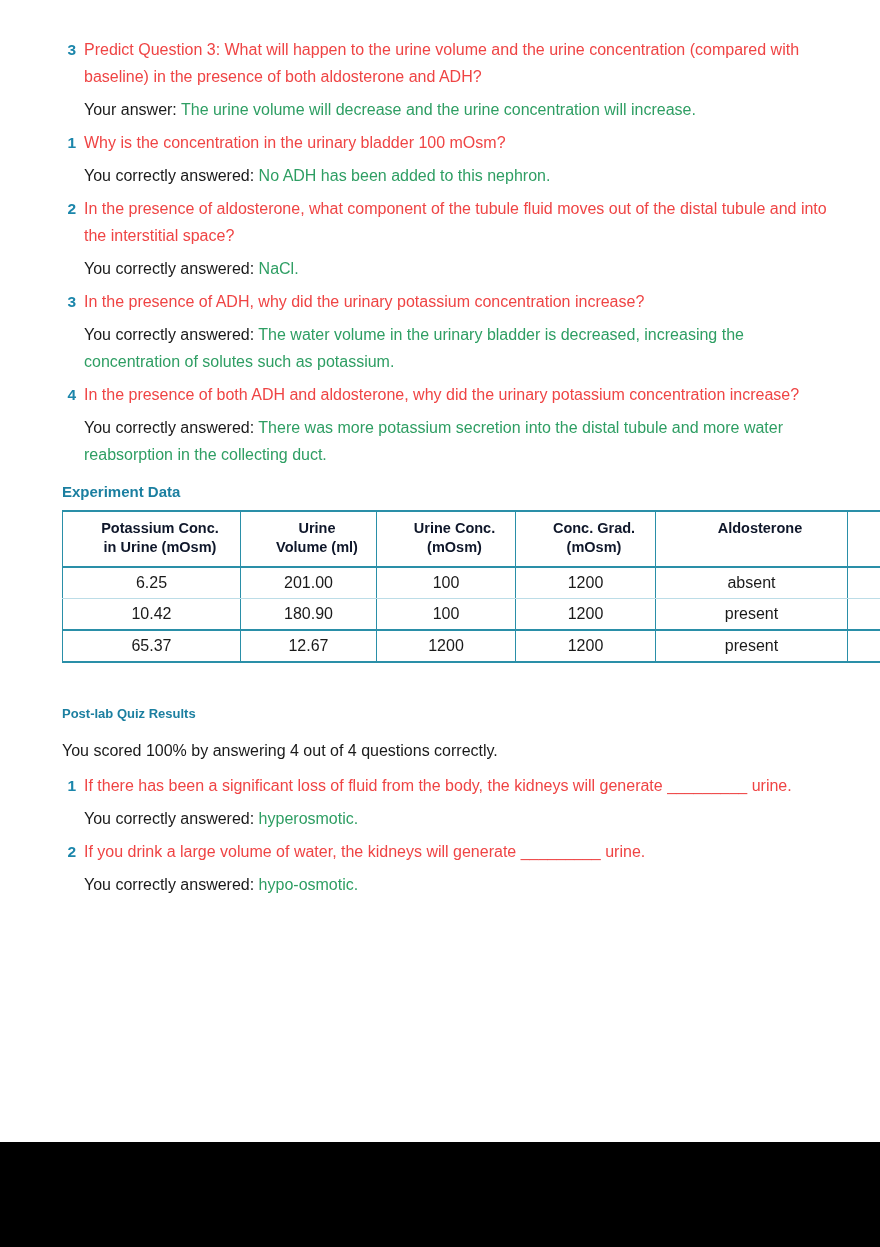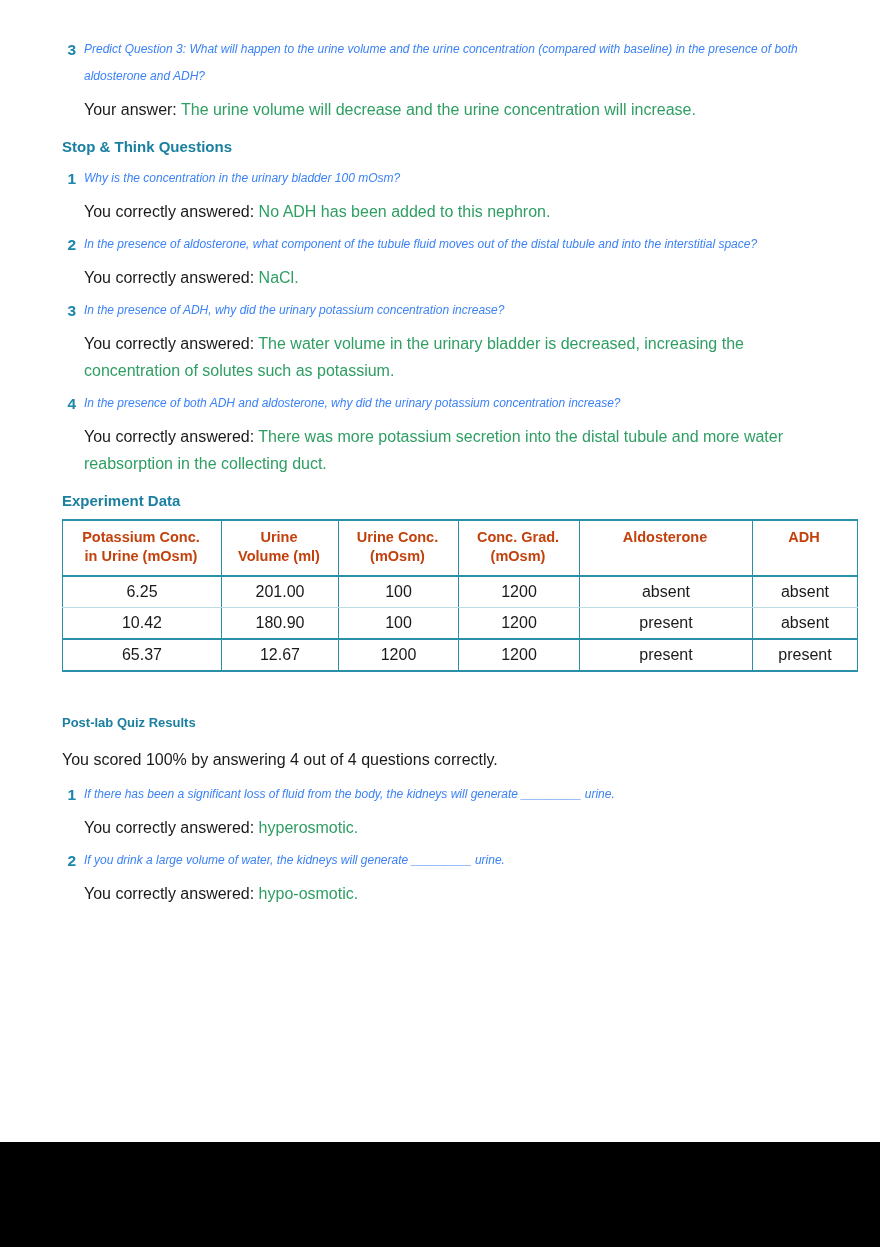--- a/index.html
+++ b/index.html
@@ -43,24 +43,23 @@
     left: 0;
     top: 0;
     width: 14px;
     text-align: right;
     color: #1b86ab;
     font-weight: bold;
     font-size: 15.5px;
     line-height: 27px;
   }
   .qtext {
-    font-size: 12px;
-    line-height: 27px;
-    color: #3b82f6;
-    font-style: italic;
+    font-size: 16px;
+    line-height: 27px;
+    color: #ef4444;
   }
   .answer {
     font-size: 16px;
     line-height: 27px;
     color: #1a1a1a;
     margin-top: 6px;
     margin-bottom: 4px;
   }
   .answer .val {
     color: #2e9e63;
@@ -101,25 +100,25 @@
     margin-top: 2px;
   }
   .data-table th,
   .data-table td {
     border-left: 1px solid #2a8fa8;
     border-right: 1px solid #2a8fa8;
     text-align: center;
     background: #ffffff;
   }
   .data-table thead th {
-    color: #c2410c;
+    color: #0f172a;
     font-weight: bold;
     font-size: 14.5px;
     line-height: 19px;
-    padding: 7px 3px 9px 1px;
+    padding: 7px 3px 9px 20px;
     border-top: 2px solid #2a8fa8;
     border-bottom: 2px solid #2a8fa8;
     vertical-align: top;
   }
   .data-table tbody td {
     color: #1a1a1a;
     font-size: 16px;
     line-height: 20px;
     padding: 5px 4px 5px 4px;
   }
@@ -151,21 +150,20 @@
   <div class="content">
 
     <div class="qitem">
       <div class="qnum">3</div>
       <div class="qtext">Predict Question 3: What will happen to the urine volume and the urine concentration (compared with baseline) in the presence of both aldosterone and ADH?</div>
       <div class="answer">
         <span>Your answer: </span><span class="val">The urine volume will decrease and the urine concentration will increase.</span>
       </div>
     </div>
 
-    <div class="sec-head">Stop &amp; Think Questions</div>
 
     <div class="qitem">
       <div class="qnum">1</div>
       <div class="qtext">Why is the concentration in the urinary bladder 100 mOsm?</div>
       <div class="answer">
         <span>You correctly answered: </span><span class="val">No ADH has been added to this nephron.</span>
       </div>
     </div>
 
     <div class="qitem">

